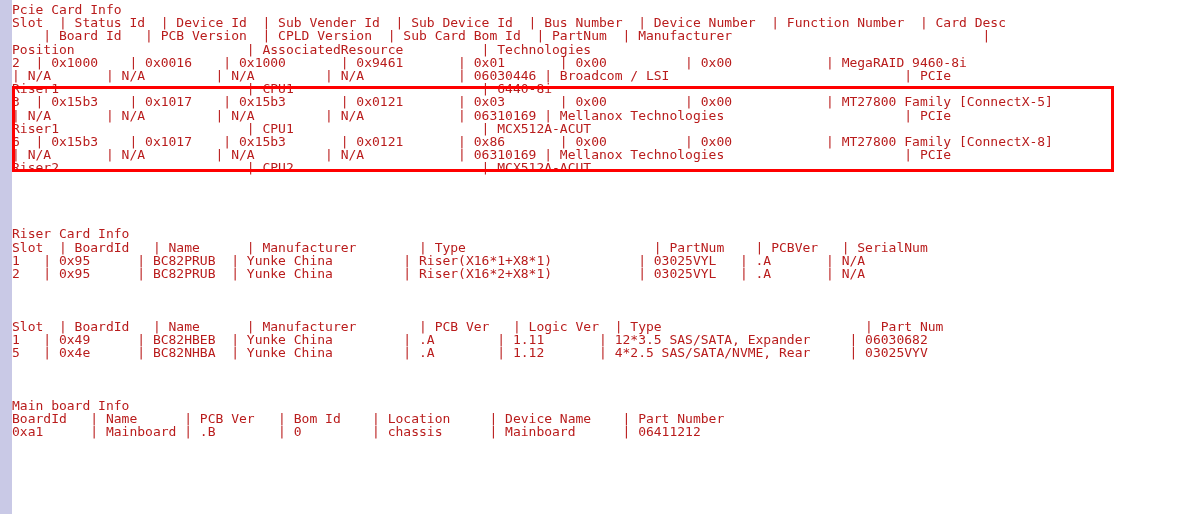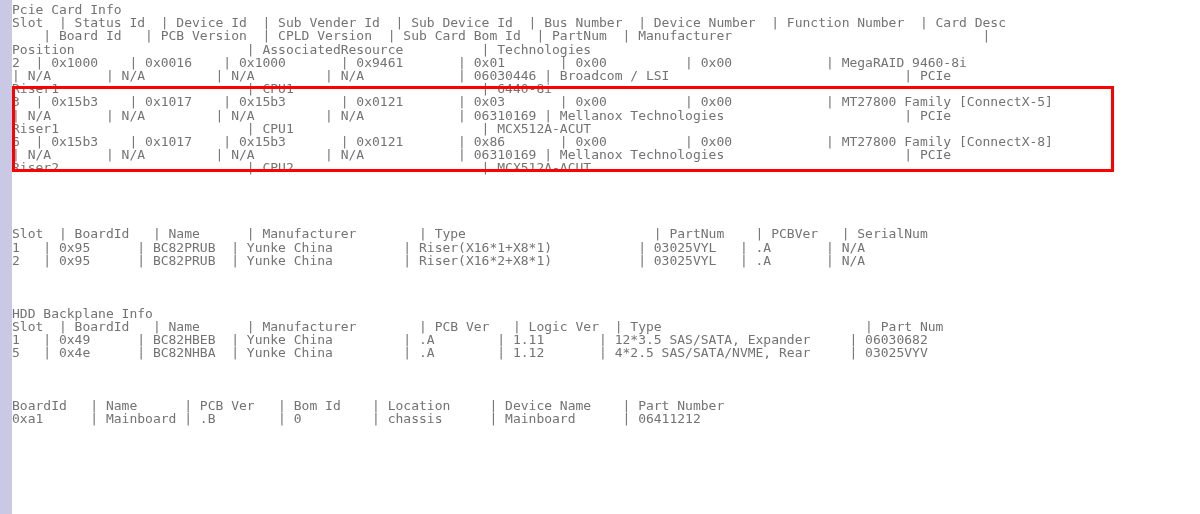--- a/index.html
+++ b/index.html
@@ -33,21 +33,21 @@
     padding: 3px 0 0 6px;
     box-sizing: border-box;
   }
   pre.block {
     margin: 0;
     padding: 0;
     font-family: "DejaVu Sans Mono", monospace;
     font-size: 13px;
     line-height: 13.2px;
     white-space: pre;
-    color: #737373;
+    color: #b91c1c;
   }
   .spacer {
     height: 13.2px;
   }
   .highlight-box {
     position: absolute;
     left: 6px;
     top: 86px;
     width: 1102px;
     height: 86px;
@@ -88,37 +88,38 @@
 <span>| N/A       | N/A         | N/A         | N/A            | 06310169 | Mellanox Technologies                       | PCIe</span>
 <span>Riser2                        | CPU2                        | MCX512A-ACUT</span></pre>
 
     <div class="spacer"></div>
 
 
     <div class="spacer"></div>
     <div class="spacer"></div>
     <div class="spacer"></div>
 
+    <pre class="block">Riser Card Info</pre>
     <pre class="block"><span>Slot  | BoardId   | Name      | Manufacturer        | Type                        | PartNum    | PCBVer   | SerialNum</span>
 <span>1   | 0x95      | BC82PRUB  | Yunke China         | Riser(X16*1+X8*1)           | 03025VYL   | .A       | N/A</span>
 <span>2   | 0x95      | BC82PRUB  | Yunke China         | Riser(X16*2+X8*1)           | 03025VYL   | .A       | N/A</span></pre>
 
     <div class="spacer"></div>
     <div class="spacer"></div>
     <div class="spacer"></div>
 
-    <pre class="block">HDD Backplane Info</pre>
     <pre class="block"><span>Slot  | BoardId   | Name      | Manufacturer        | PCB Ver   | Logic Ver  | Type                          | Part Num</span>
 <span>1   | 0x49      | BC82HBEB  | Yunke China         | .A        | 1.11       | 12*3.5 SAS/SATA, Expander     | 06030682</span>
 <span>5   | 0x4e      | BC82NHBA  | Yunke China         | .A        | 1.12       | 4*2.5 SAS/SATA/NVME, Rear     | 03025VYV</span></pre>
 
     <div class="spacer"></div>
     <div class="spacer"></div>
     <div class="spacer"></div>
 
+    <pre class="block">Main board Info</pre>
     <pre class="block"><span>BoardId   | Name      | PCB Ver   | Bom Id    | Location     | Device Name    | Part Number</span>
 <span>0xa1      | Mainboard | .B        | 0         | chassis      | Mainboard      | 06411212</span></pre>
 
   </div>
 
   <div class="highlight-box"></div>
 
 </div>
 
 </body></html>

